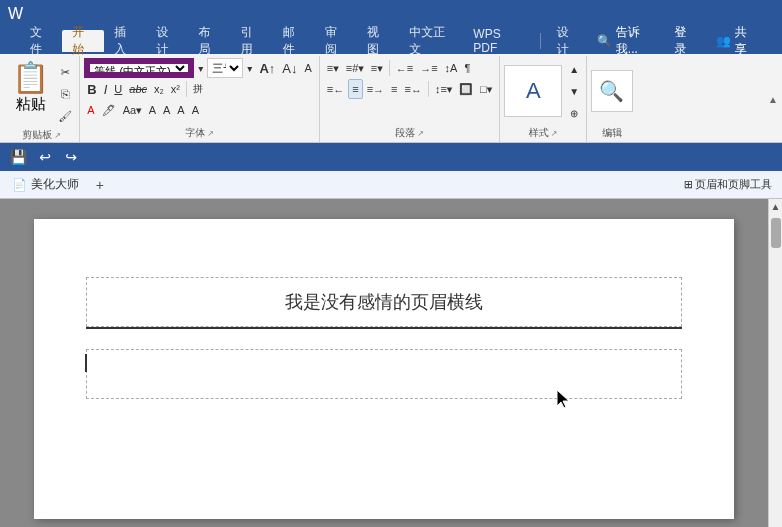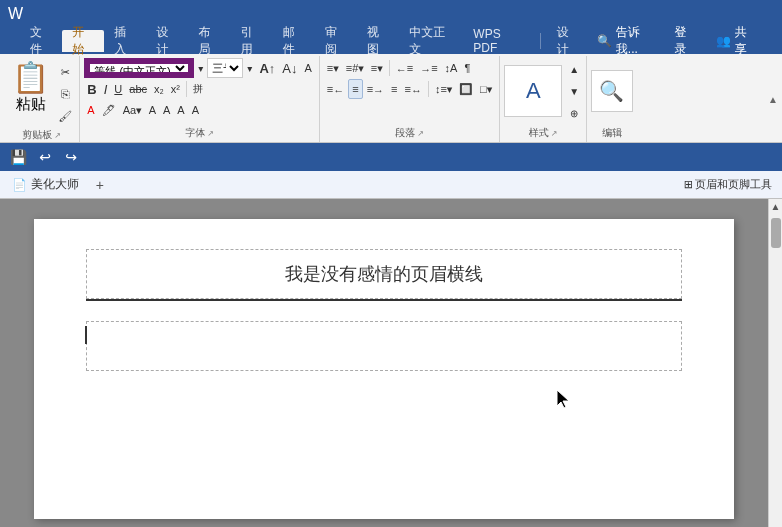--- a/index.html
+++ b/index.html
@@ -222,20 +222,21 @@
     }
     .doc-page {
       background: white;
       width: 700px;
       min-height: 300px;
       box-shadow: 2px 2px 8px rgba(0,0,0,0.3);
       position: relative;
     }
     .doc-content {
       padding: 30px 52px;
+      margin-top: 28px;
     }
 
     
     .main-layout {
       display: flex;
       flex: 1;
       overflow: hidden;
     }
     .doc-scroll {
       width: 14px;
@@ -348,21 +349,21 @@
           </select>
           <div class="rb" style="font-size:10px;">▾</div>
           <div class="rb" style="font-size:13px; font-weight:bold;">A↑</div>
           <div class="rb" style="font-size:13px;">A↓</div>
           <div class="rb">A</div>
         </div>
         <div class="rg-row">
           <div class="rb rb-bold">B</div>
           <div class="rb rb-italic">I</div>
           <div class="rb" style="text-decoration:underline;">U</div>
-          <div class="rb" style="text-decoration:line-through; font-size:11px;">abc</div>
+          <div class="rb" style="text-decoration:line-through; font-size:11px;font-style:italic;">abc</div>
           <div class="rb">x₂</div>
           <div class="rb">x²</div>
           <div class="divider-v"></div>
           <div class="rb" style="font-size:10px;">拼</div>
         </div>
         <div class="rg-row">
           <div class="rb" style="color:#e00;">A</div>
           <div class="rb">🖊</div>
           <div class="rb">Aa▾</div>
           <div class="rb">A</div>

